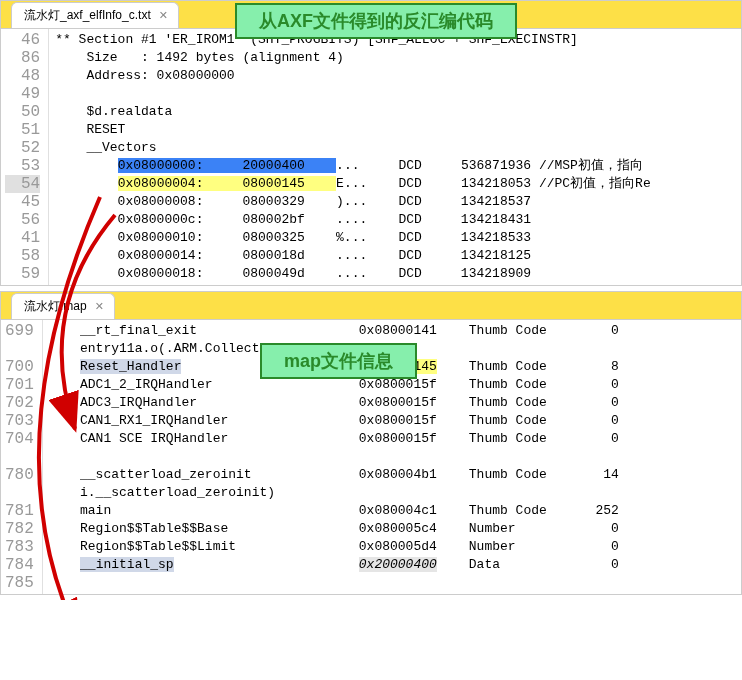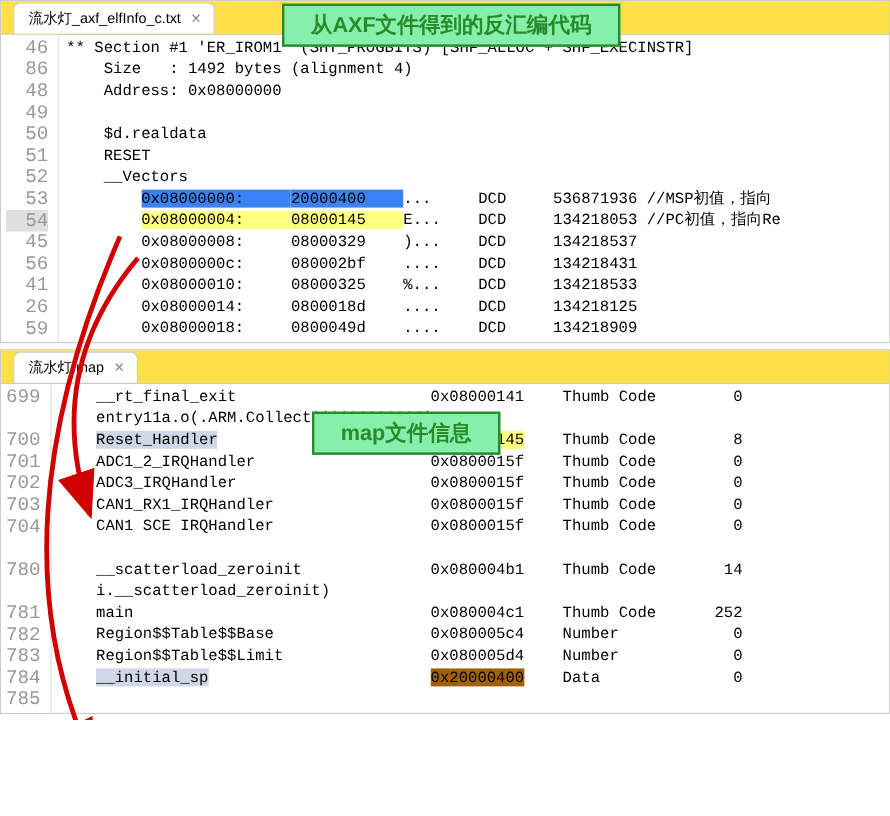--- a/index.html
+++ b/index.html
@@ -14,21 +14,21 @@
     .code-area { display: flex; }
     .gutter { background: #fff; border-right: 1px solid #e0e0e0; padding: 2px 8px 2px 4px; text-align: right; color: #999; font-size: 16px; min-width: 35px; }
     .gutter div { height: 18px; line-height: 18px; }
     .gutter .current { background: #e0e0e0; padding-left: 16px; }
     
     .code { flex: 1; padding: 2px 0; white-space: pre; overflow: hidden; }
     .code div { height: 18px; line-height: 18px; padding-left: 6px; }
     
     .highlight-orange { background: #3b82f6; display: inline; }
     .highlight-yellow { background: #ffff80; display: inline; }
-    .highlight-orange2 { background: #a16207; display: inline; }
+    .highlight-orange2 { background: #e5e5e5; display: inline; font-style: italic; }
     .highlight-blue { background: #d0d8e8; display: inline; }
     
     .annotation-box { position: absolute; border: 2px solid #2a8a2a; background: #86efac; padding: 4px 22px; color: #2a8a2a; font-family: sans-serif; font-size: 18px; font-weight: bold; z-index: 10; }
     .anno-top { top: 3px; left: 235px; }
     .anno-mid { top: 343px; left: 260px; }
     
     svg.arrows { position: absolute; top: 0; left: 0; pointer-events: none; z-index: 5; }
   </style>
 </head>
 <body>
@@ -49,21 +49,21 @@
         <div>48</div>
         <div>49</div>
         <div>50</div>
         <div>51</div>
         <div>52</div>
         <div>53</div>
         <div class="current">54</div>
         <div>45</div>
         <div>56</div>
         <div>41</div>
-        <div>26</div>
+        <div>58</div>
         <div>59</div>
       </div>
     <div class="code" id="code-top"><div>** Section #1 'ER_IROM1' (SHT_PROGBITS) [SHF_ALLOC + SHF_EXECINSTR]</div><div>    Size   : 1492 bytes (alignment 4)</div><div>    Address: 0x08000000</div><div> </div><div>    $d.realdata</div><div>    RESET</div><div>    __Vectors</div><div>        <span class="highlight-orange">0x08000000:&nbsp;&nbsp;&nbsp;&nbsp;&nbsp;</span><span class="highlight-orange">20000400&nbsp;&nbsp;&nbsp;&nbsp;</span>...&nbsp;&nbsp;&nbsp;&nbsp;&nbsp;DCD&nbsp;&nbsp;&nbsp;&nbsp;&nbsp;536871936 //MSP初值，指向</div><div>        <span class="highlight-yellow">0x08000004:&nbsp;&nbsp;&nbsp;&nbsp;&nbsp;</span><span class="highlight-yellow">08000145&nbsp;&nbsp;&nbsp;&nbsp;</span>E...&nbsp;&nbsp;&nbsp;&nbsp;DCD&nbsp;&nbsp;&nbsp;&nbsp;&nbsp;134218053 //PC初值，指向Re</div><div>        0x08000008:&nbsp;&nbsp;&nbsp;&nbsp;&nbsp;08000329&nbsp;&nbsp;&nbsp;&nbsp;)...&nbsp;&nbsp;&nbsp;&nbsp;DCD&nbsp;&nbsp;&nbsp;&nbsp;&nbsp;134218537</div><div>        0x0800000c:&nbsp;&nbsp;&nbsp;&nbsp;&nbsp;080002bf&nbsp;&nbsp;&nbsp;&nbsp;....&nbsp;&nbsp;&nbsp;&nbsp;DCD&nbsp;&nbsp;&nbsp;&nbsp;&nbsp;134218431</div><div>        0x08000010:&nbsp;&nbsp;&nbsp;&nbsp;&nbsp;08000325&nbsp;&nbsp;&nbsp;&nbsp;%...&nbsp;&nbsp;&nbsp;&nbsp;DCD&nbsp;&nbsp;&nbsp;&nbsp;&nbsp;134218533</div><div>        0x08000014:&nbsp;&nbsp;&nbsp;&nbsp;&nbsp;0800018d&nbsp;&nbsp;&nbsp;&nbsp;....&nbsp;&nbsp;&nbsp;&nbsp;DCD&nbsp;&nbsp;&nbsp;&nbsp;&nbsp;134218125</div><div>        0x08000018:&nbsp;&nbsp;&nbsp;&nbsp;&nbsp;0800049d&nbsp;&nbsp;&nbsp;&nbsp;....&nbsp;&nbsp;&nbsp;&nbsp;DCD&nbsp;&nbsp;&nbsp;&nbsp;&nbsp;134218909</div></div>
   </div>
 </div>
 
 <div class="annotation-box anno-mid">map文件信息</div>
 
 <div class="editor-pane">
   <div class="tab-bar">

